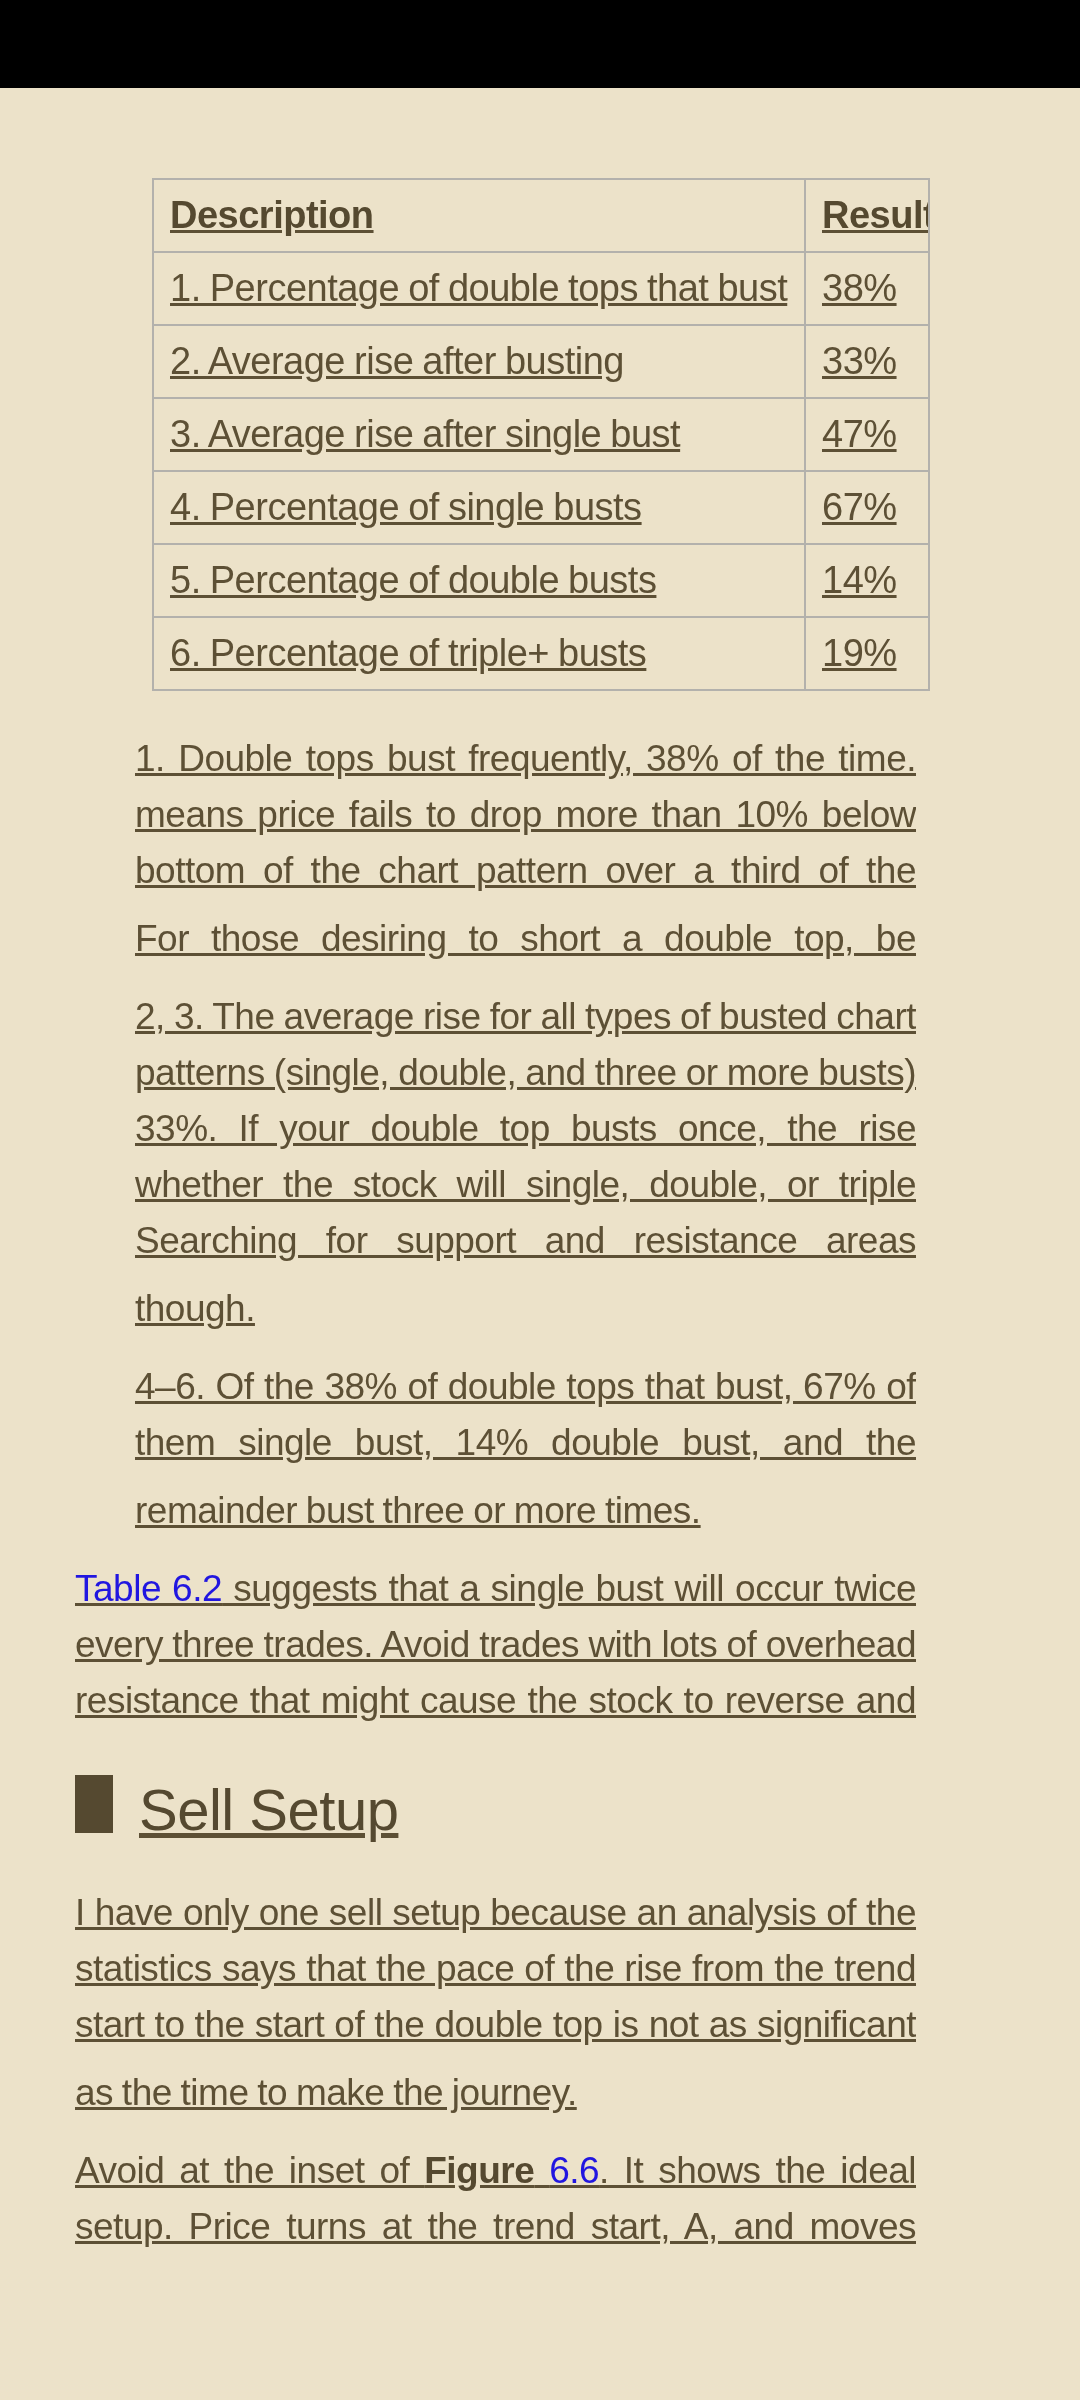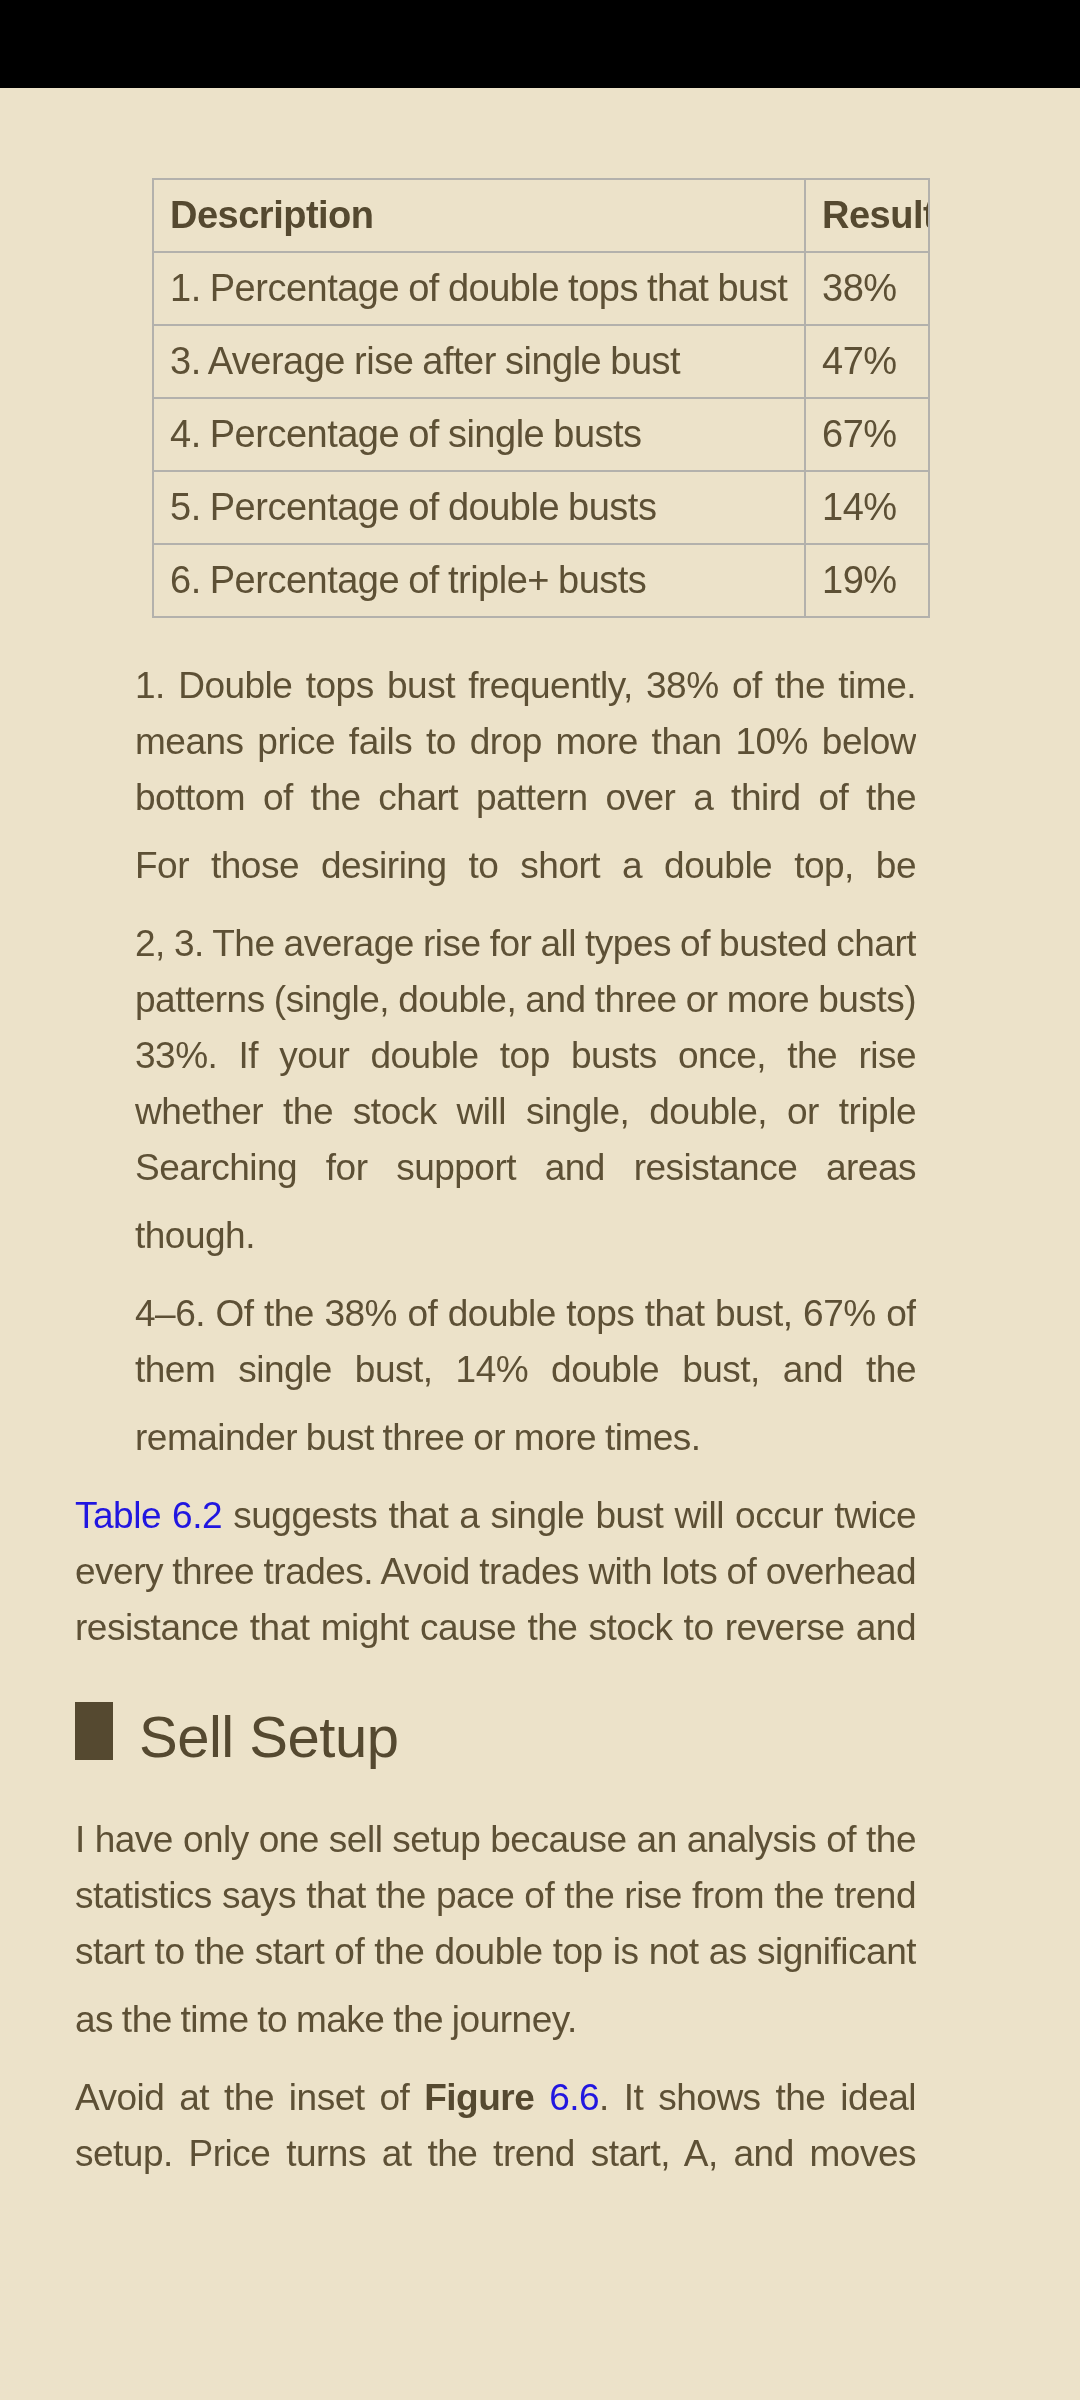--- a/index.html
+++ b/index.html
@@ -17,21 +17,21 @@
     background:var(--bg);
     overflow:hidden;
     position:relative;
     font-family:"Liberation Sans","DejaVu Sans",sans-serif;
     color:var(--text);
   }
   .statusbar{
     width:1080px;height:88px;
     background:var(--bar);
   }
-  .page{width:988px;}
+  .page{width:988px;text-decoration:underline;}
   
   table.stats{
     margin:90px 0 0 152px;
     width:776px;
     border-collapse:collapse;
     table-layout:fixed;
     font-size:38px;
     letter-spacing:-0.5px;
     word-spacing:-1px;
   }
@@ -99,20 +99,24 @@
           <th>Description</th>
           <th>Result</th>
         </tr>
       </thead>
       <tbody>
           <tr>
             <td>1. Percentage of double tops that bust</td>
             <td>38%</td>
           </tr>
           <tr>
+            <td>2. Average rise after busting</td>
+            <td>33%</td>
+          </tr>
+          <tr>
             <td>3. Average rise after single bust</td>
             <td>47%</td>
           </tr>
           <tr>
             <td>4. Percentage of single busts</td>
             <td>67%</td>
           </tr>
           <tr>
             <td>5. Percentage of double busts</td>
             <td>14%</td>

